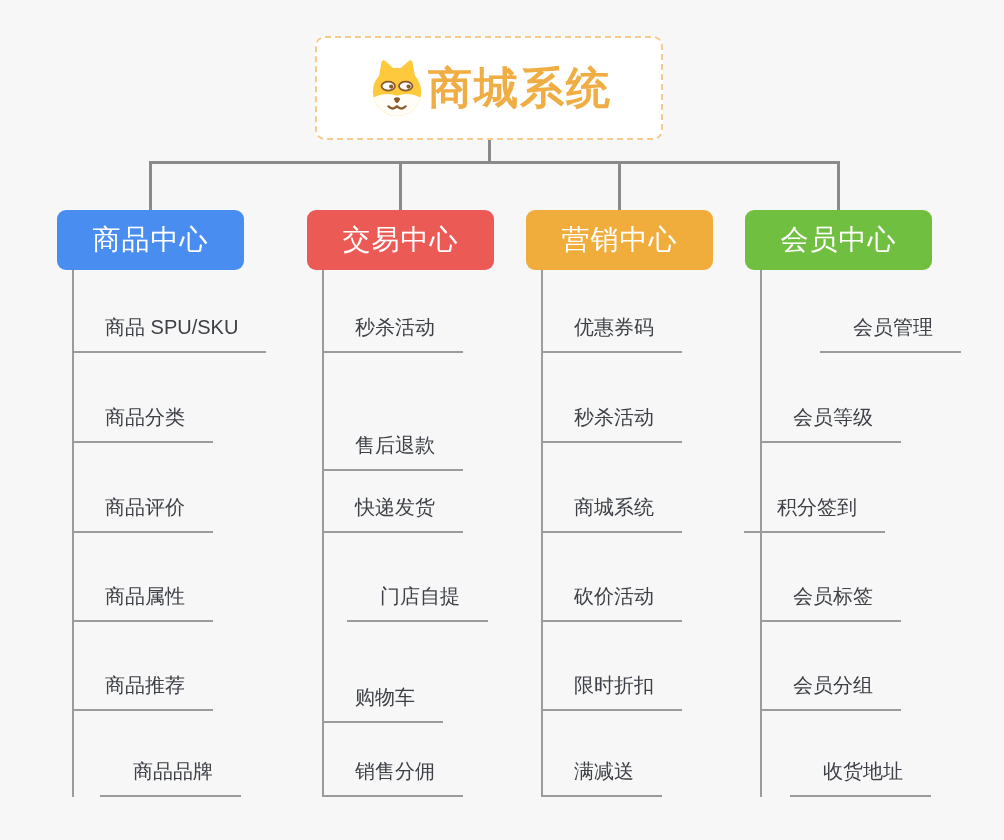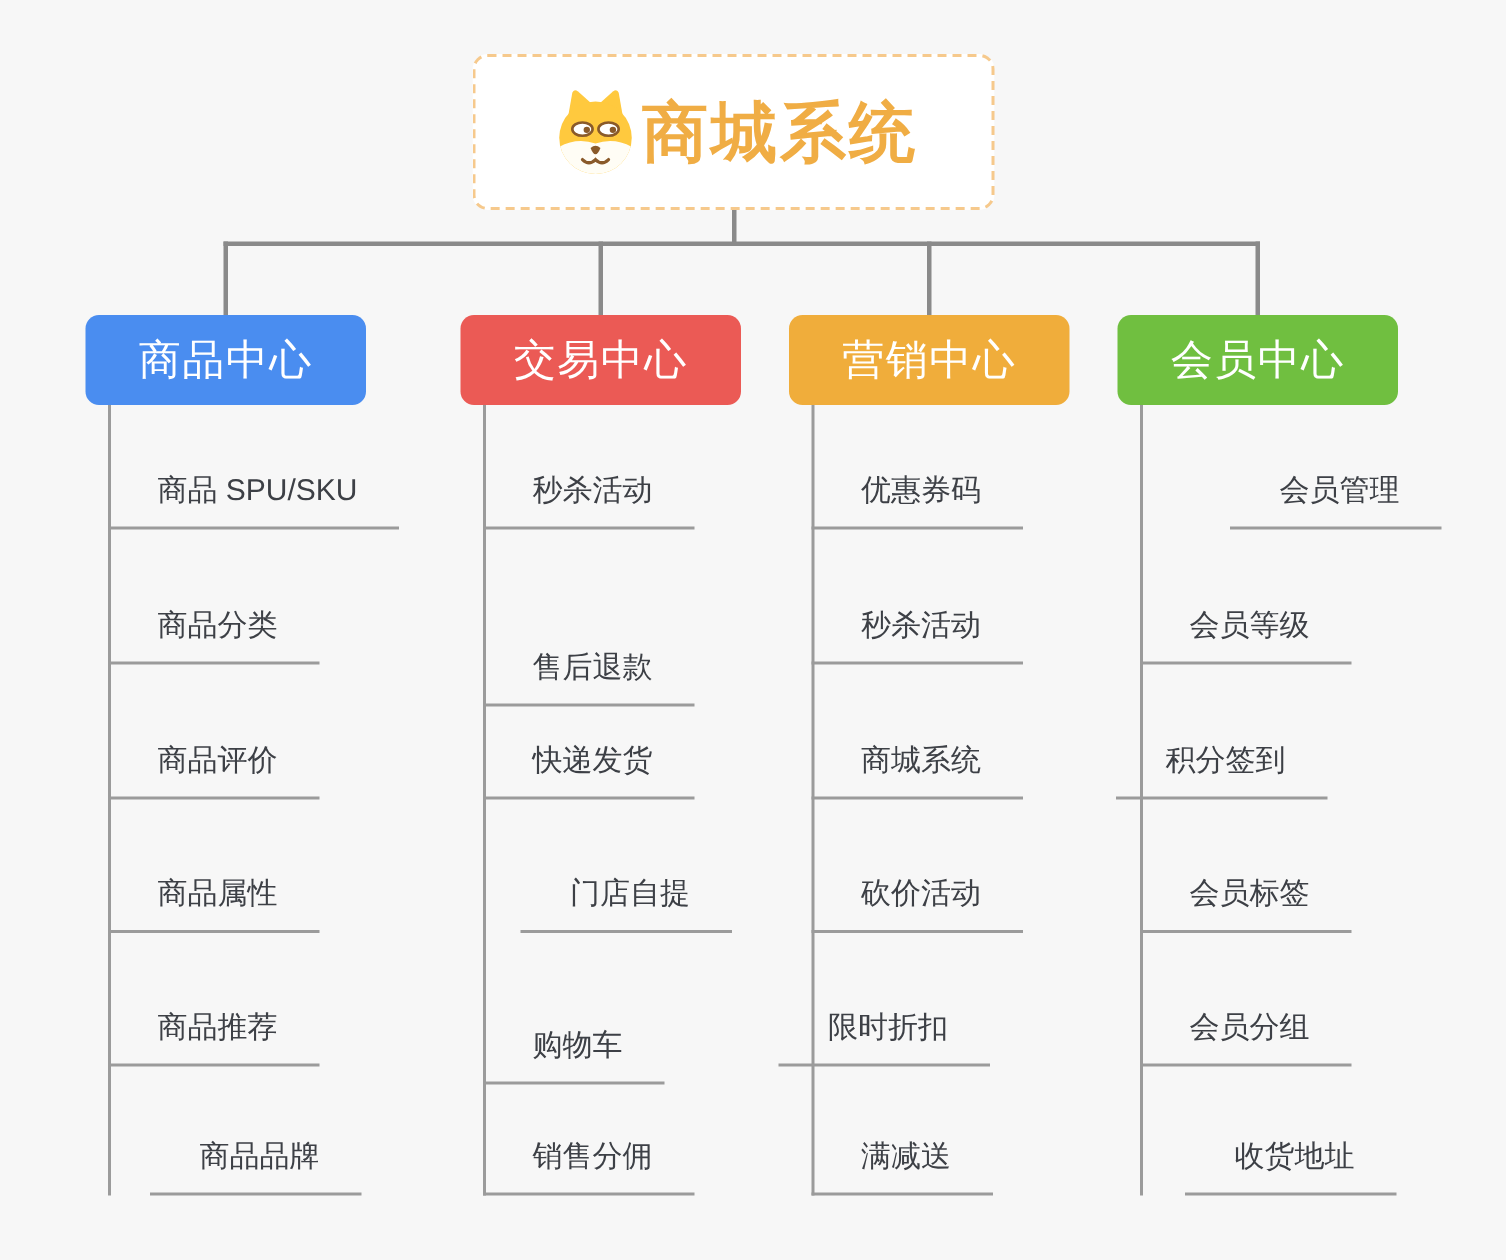--- a/index.html
+++ b/index.html
@@ -105,21 +105,21 @@
       <div class="leaf" style="left: 322px; top: 580px; padding-left: 25px;"><span>门店自提</span></div>
       <div class="leaf" style="left: 322px; top: 669px; margin-top: 12px;"><span>购物车</span></div>
       <div class="leaf" style="left: 322px; top: 755px;"><span>销售分佣</span></div>
       <div class="cline" style="left: 618px; top: 161px; width: 3px; height: 49px;"></div>
       <div class="branch-box" style="left: 526px; top: 210px; width: 187px; background: rgb(240, 173, 59);">营销中心</div>
       <div class="vleaf-line" style="left: 541px; top: 270px; height: 527px;"></div>
       <div class="leaf" style="left: 541px; top: 311px;"><span>优惠券码</span></div>
       <div class="leaf" style="left: 541px; top: 401px;"><span>秒杀活动</span></div>
       <div class="leaf" style="left: 541px; top: 491px;"><span>商城系统</span></div>
       <div class="leaf" style="left: 541px; top: 580px;"><span>砍价活动</span></div>
-      <div class="leaf" style="left: 519px; top: 669px;"><span>限时折扣</span></div>
+      <div class="leaf" style="left: 541px; top: 669px;"><span>限时折扣</span></div>
       <div class="leaf" style="left: 541px; top: 755px;"><span>满减送</span></div>
       <div class="cline" style="left: 837px; top: 161px; width: 3px; height: 49px;"></div>
       <div class="branch-box" style="left: 745px; top: 210px; width: 187px; background: rgb(112, 191, 64);">会员中心</div>
       <div class="vleaf-line" style="left: 760px; top: 270px; height: 527px;"></div>
       <div class="leaf" style="left: 792px; top: 311px; padding-left: 28px;"><span>会员管理</span></div>
       <div class="leaf" style="left: 760px; top: 401px;"><span>会员等级</span></div>
       <div class="leaf" style="left: 744px; top: 491px;"><span>积分签到</span></div>
       <div class="leaf" style="left: 760px; top: 580px;"><span>会员标签</span></div>
       <div class="leaf" style="left: 760px; top: 669px;"><span>会员分组</span></div>
       <div class="leaf" style="left: 760px; top: 755px; padding-left: 30px;"><span>收货地址</span></div>

